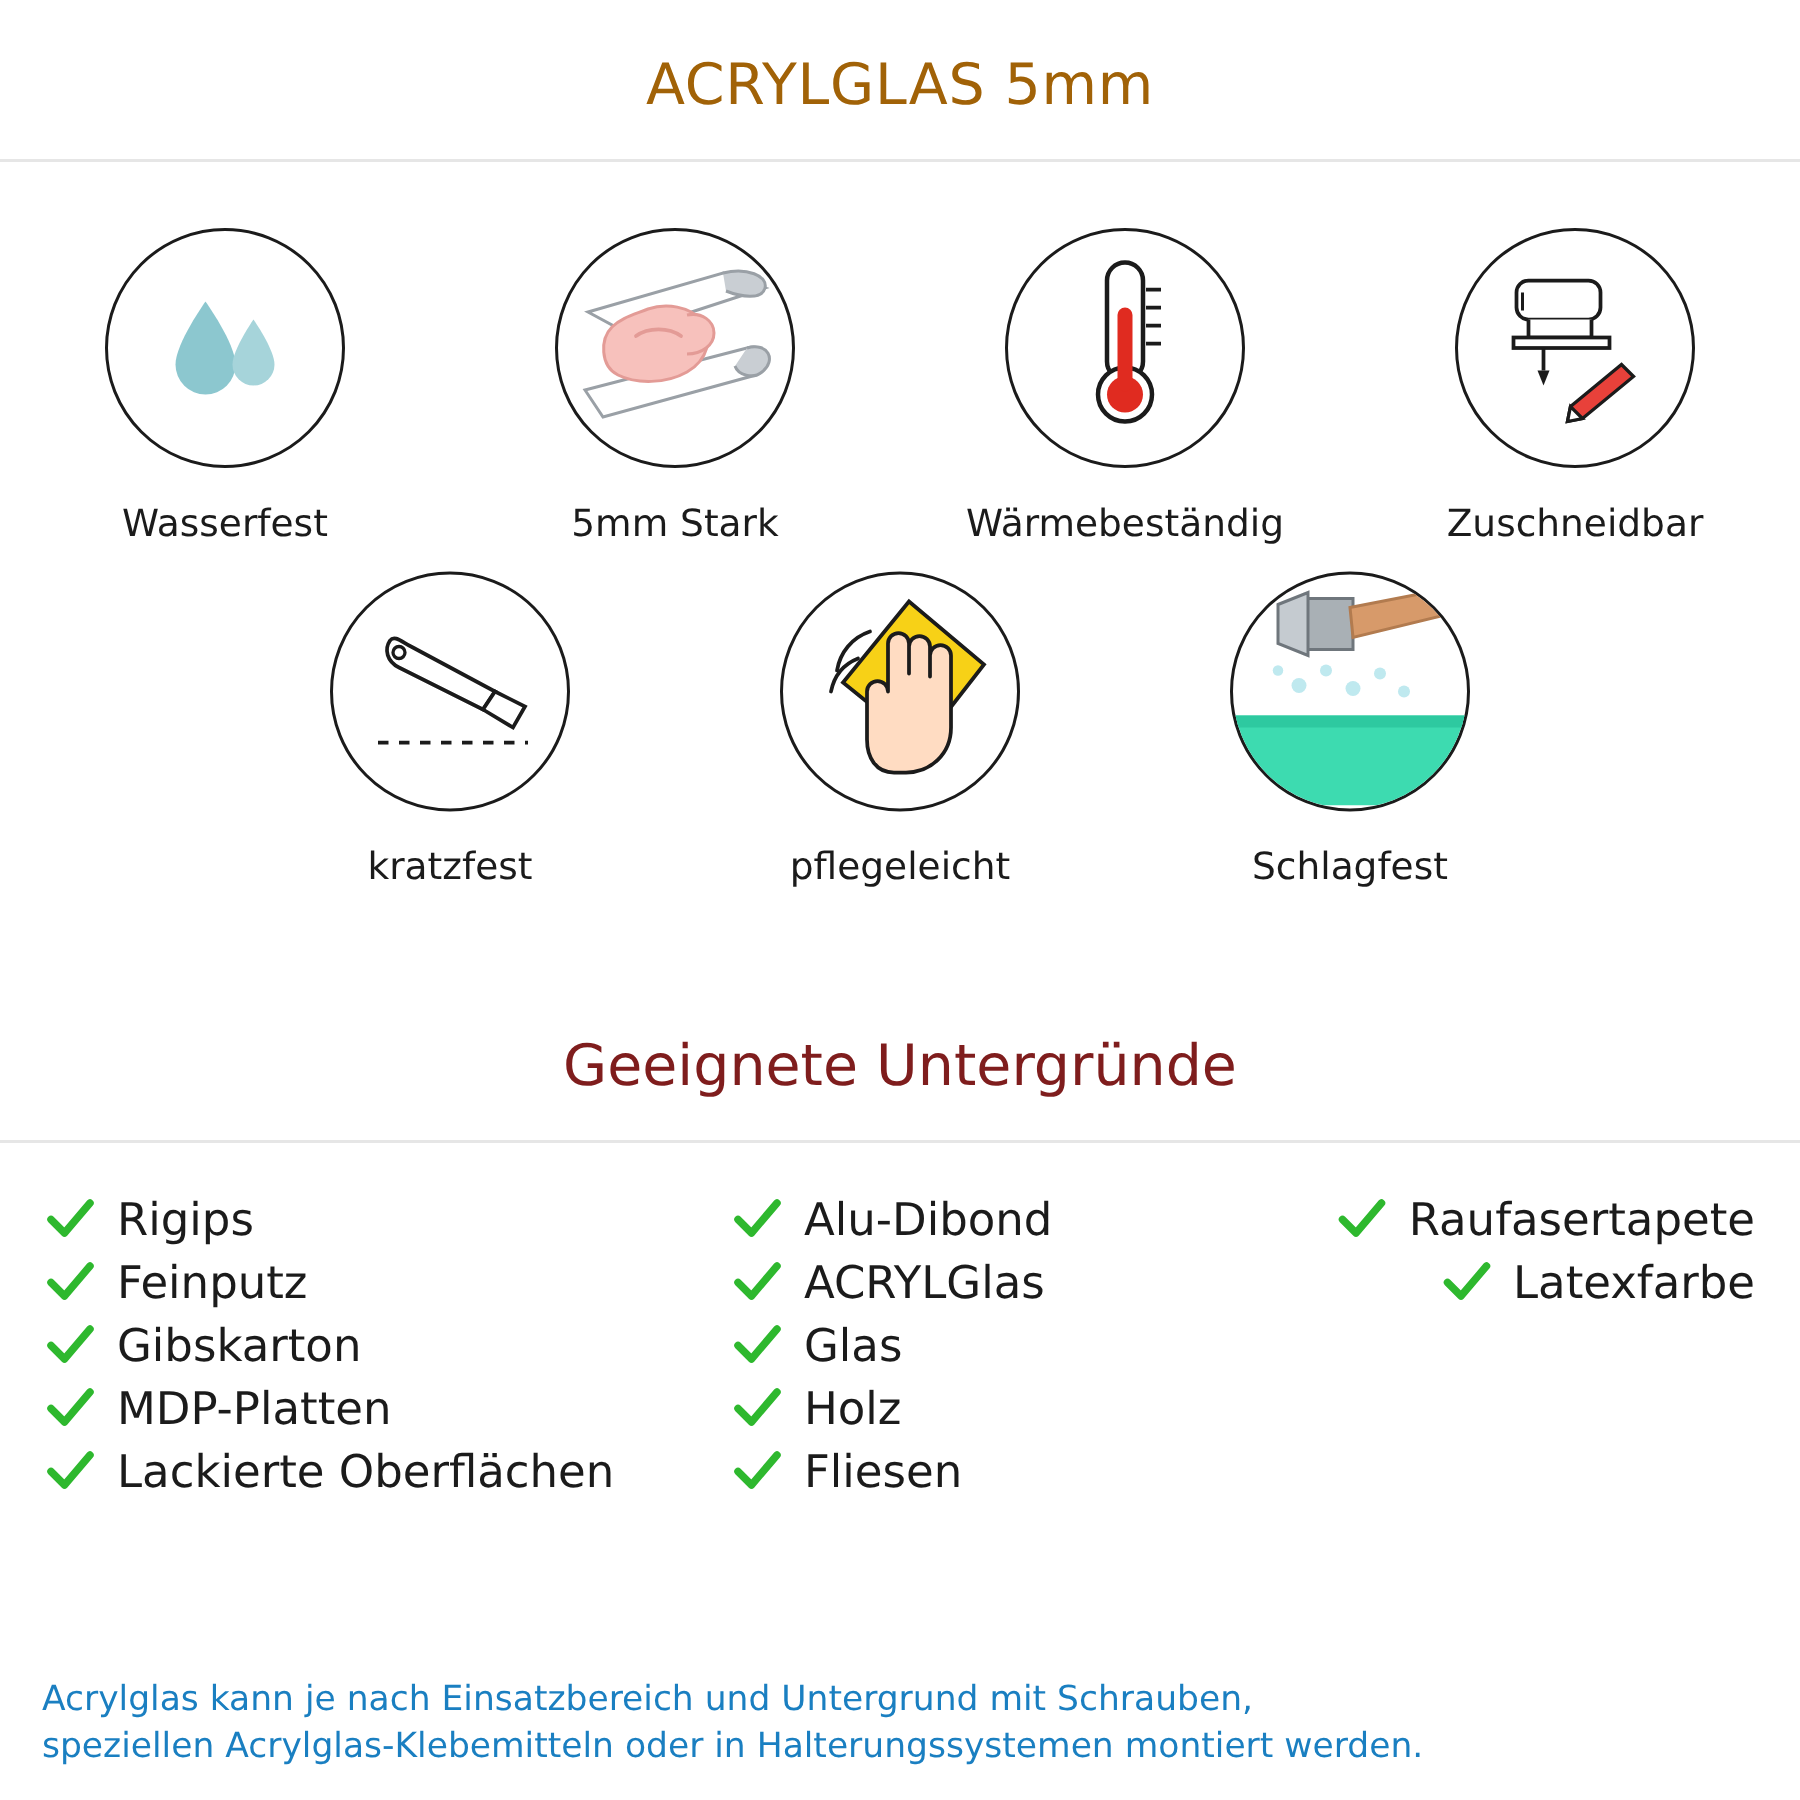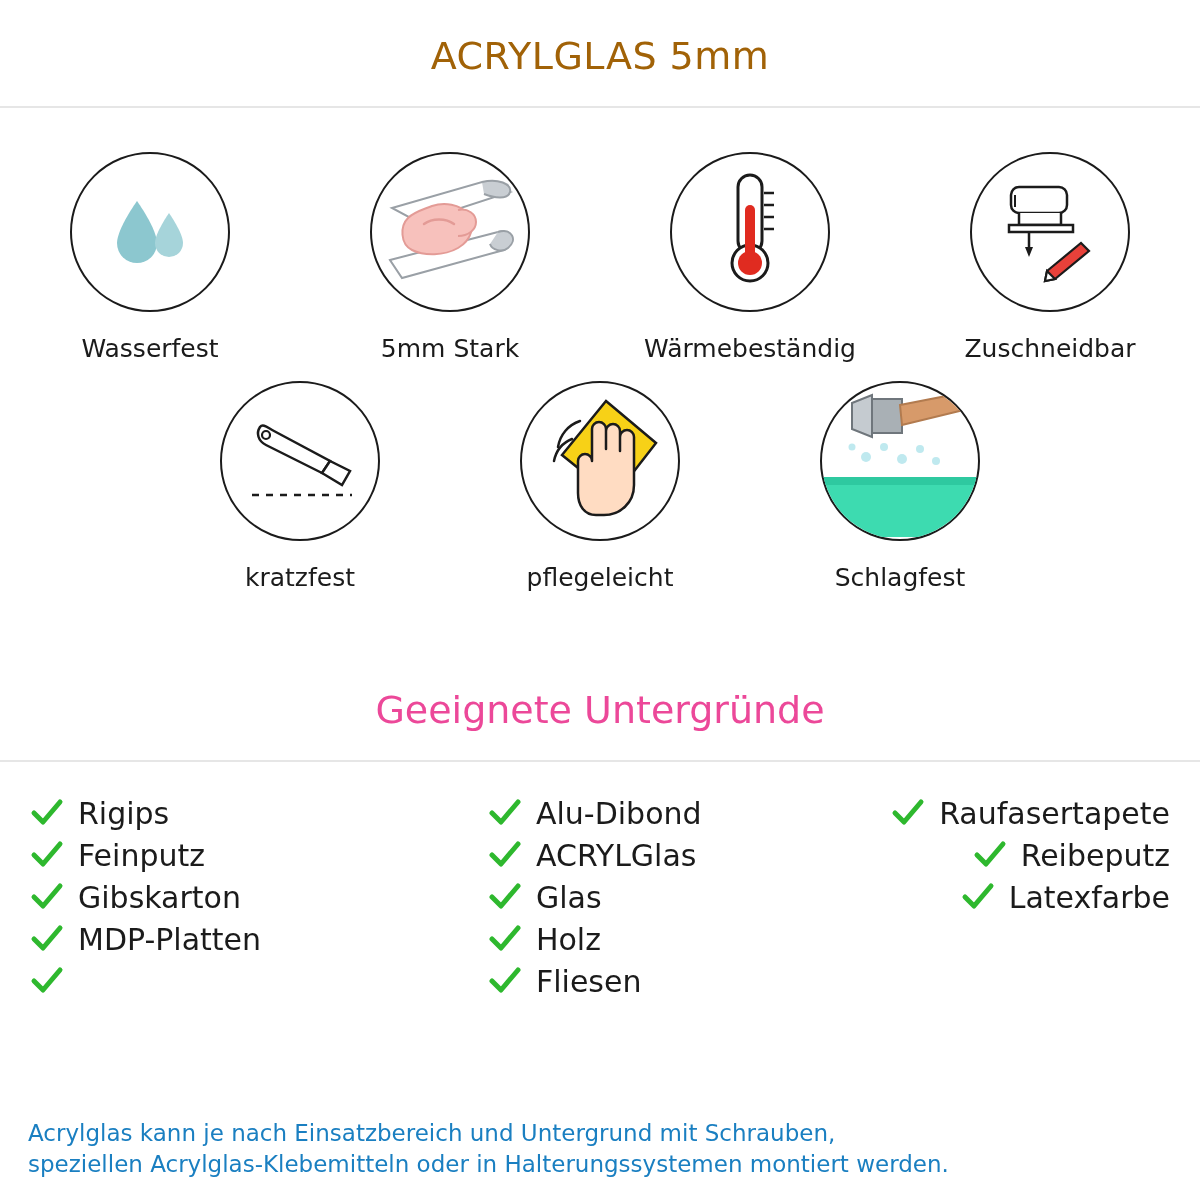--- a/index.html
+++ b/index.html
@@ -65,21 +65,21 @@
     margin-top: 22px;
     font-size: 25px;
     color: #1b1b1b;
     text-align: center;
     white-space: nowrap;
   }
 
   
   .sub-title {
     text-align: center;
-    color: #ec4899;
+    color: #7f1d1d;
     font-size: 38px;
     font-weight: 400;
     margin-top: 96px;
     margin-bottom: 28px;
   }
 
   
   .substrates {
     display: flex;
     padding: 30px 30px 0 30px;
@@ -288,20 +288,21 @@
           </svg>
       </span>
       <span class="sub-text">MDP-Platten</span>
     </div>
     <div class="sub-item">
       <span class="check">
         <svg width="34" height="34" viewBox="0 0 34 34">
             <path d="M4 17 L13 26 L30 6" fill="none" stroke="#2eb82e" stroke-width="5" stroke-linecap="round" stroke-linejoin="round"></path>
           </svg>
       </span>
+      <span class="sub-text">Lackierte Oberflächen</span>
     </div>
   </div>
 
   <div class="sub-col c2">
     <div class="sub-item">
       <span class="check">
         <svg width="34" height="34" viewBox="0 0 34 34">
             <path d="M4 17 L13 26 L30 6" fill="none" stroke="#2eb82e" stroke-width="5" stroke-linecap="round" stroke-linejoin="round"></path>
           </svg>
       </span>
@@ -342,28 +343,20 @@
   </div>
 
   <div class="sub-col c3">
     <div class="sub-item">
       <span class="check">
         <svg width="34" height="34" viewBox="0 0 34 34">
             <path d="M4 17 L13 26 L30 6" fill="none" stroke="#2eb82e" stroke-width="5" stroke-linecap="round" stroke-linejoin="round"></path>
           </svg>
       </span>
       <span class="sub-text">Raufasertapete</span>
-    </div>
-    <div class="sub-item">
-      <span class="check">
-        <svg width="34" height="34" viewBox="0 0 34 34">
-            <path d="M4 17 L13 26 L30 6" fill="none" stroke="#2eb82e" stroke-width="5" stroke-linecap="round" stroke-linejoin="round"></path>
-          </svg>
-      </span>
-      <span class="sub-text">Reibeputz</span>
     </div>
     <div class="sub-item">
       <span class="check">
         <svg width="34" height="34" viewBox="0 0 34 34">
             <path d="M4 17 L13 26 L30 6" fill="none" stroke="#2eb82e" stroke-width="5" stroke-linecap="round" stroke-linejoin="round"></path>
           </svg>
       </span>
       <span class="sub-text">Latexfarbe</span>
     </div>
   </div>

